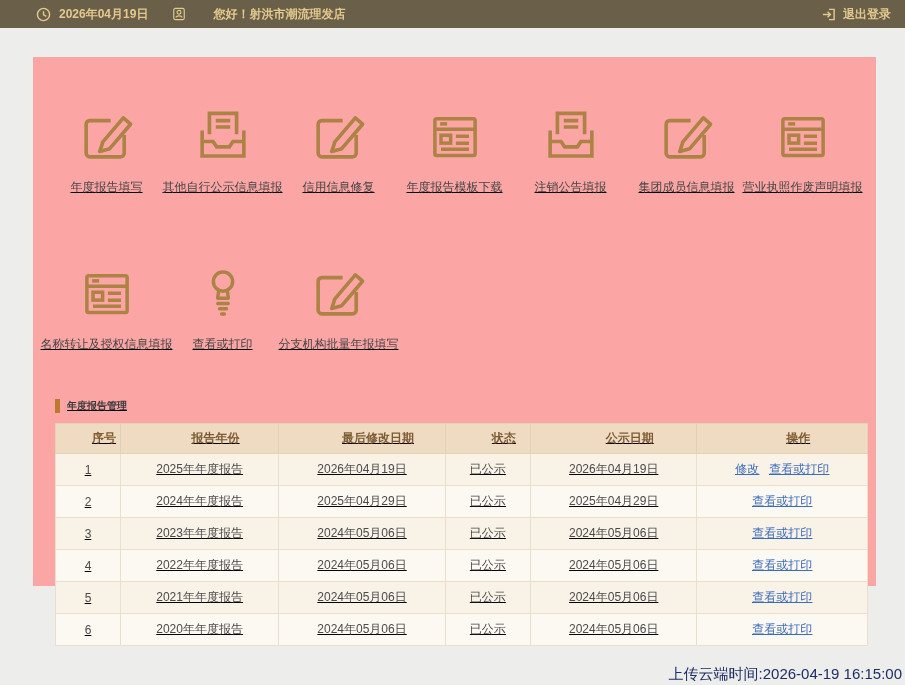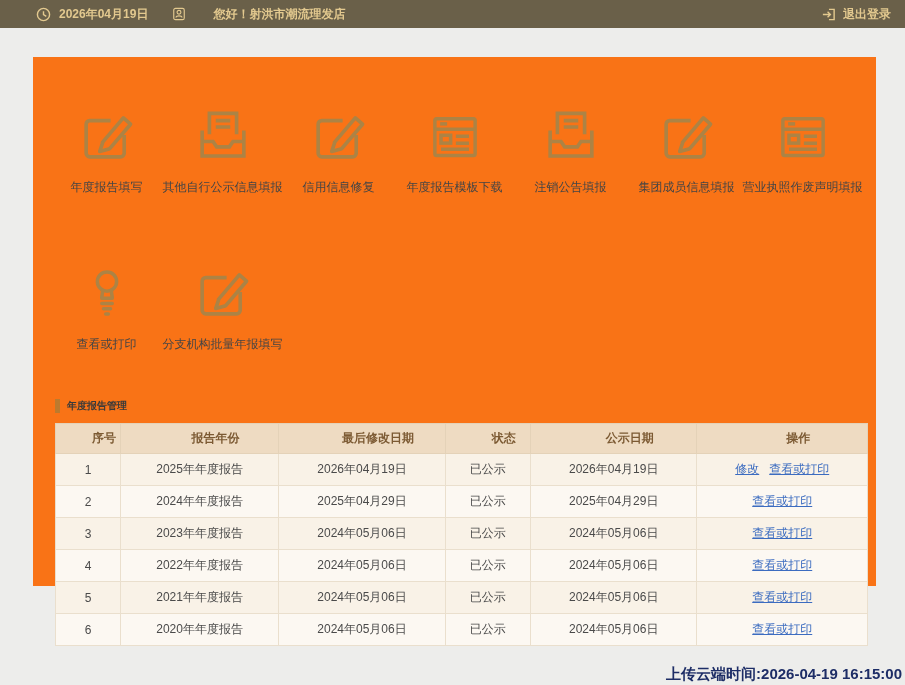--- a/index.html
+++ b/index.html
@@ -15,21 +15,22 @@
     color:#e3c98f; font-size:12px; font-weight:bold;
     padding:0 14px 0 36px;
   }
   .tb-group { display:flex; align-items:center; gap:8px; }
   .tb-group + .tb-group { margin-left:24px;gap:27px; }
   .tb-icon { display:flex; align-items:center; }
   .topbar-right { margin-left:auto; display:flex; align-items:center; gap:7px; cursor:pointer; }
   
   .card {
     position:absolute; left:33px; top:57px; width:843px; height:529px;
-    background:#f97316;
+    background:#fca5a5;
+    text-decoration:underline;
   }
   
   .menu-grid {
     display:grid; grid-template-columns:repeat(7,116px); row-gap:60px;
     padding:42px 15px 26px; justify-content:center;
   }
   .menu-item { display:flex; flex-direction:column; align-items:center; cursor:pointer; }
   .menu-icon { height:66px; display:flex; align-items:flex-end; justify-content:center; }
   .menu-label {
     margin-top:14px; font-size:12px; color:#454545; text-align:center;
@@ -49,21 +50,21 @@
   td { height:32px; text-align:center; color:#4a4a4a; border:1px solid #eadfcd; }
   th:nth-child(1){ width:8%; }   th:nth-child(2){ width:19.5%; }
   th:nth-child(3){ width:20.5%; } th:nth-child(4){ width:10.5%; }
   th:nth-child(5){ width:20.5%; } th:nth-child(6){ width:21%; }
   tbody tr:nth-child(odd)  { background:#f9f2e7; }
   tbody tr:nth-child(even) { background:#fcf8f2; }
   a.action-link { color:#3c6cc0; text-decoration:underline; margin:16px 5px; cursor:pointer; }
   
   .footer-time {
     position:absolute; right:3px; bottom:1px;
-    font-size:15px; font-weight:bold; color:#1d2d66;
+    font-size:15px; font-weight:normal; color:#1d2d66;
   }
 </style>
 </head>
 <body>
 
 <div class="topbar">
   <div class="tb-group">
     <span class="tb-icon">
       <svg viewBox="0 0 16 16" width="15" height="15">
         <g fill="none" stroke="#e3c98f" stroke-width="1.5">
@@ -183,20 +184,34 @@
       <path d="M15 17 h8"></path>
       <rect x="16" y="30" width="11" height="9"></rect>
       <path d="M33 31 h15 M33 39 h15 M16 46 h32"></path>
     </g>
   </svg>
         </div>
         <div class="menu-label">营业执照作废声明填报</div>
       </div>
       <div class="menu-item">
         <div class="menu-icon">
+          <svg viewBox="0 0 64 64" width="60" height="56">
+    <g fill="none" stroke="#ac8345" stroke-width="4">
+      <rect x="9" y="11" width="46" height="42" rx="2"></rect>
+      <path d="M9 23 h46"></path>
+      <path d="M15 17 h8"></path>
+      <rect x="16" y="30" width="11" height="9"></rect>
+      <path d="M33 31 h15 M33 39 h15 M16 46 h32"></path>
+    </g>
+  </svg>
+        </div>
+        <div class="menu-label">名称转让及授权信息填报</div>
+      </div>
+      <div class="menu-item">
+        <div class="menu-icon">
           <svg viewBox="0 0 64 64" width="56" height="60">
     <g fill="none" stroke="#ac8345" stroke-width="4" stroke-linecap="round" stroke-linejoin="round">
       <circle cx="32" cy="20" r="11"></circle>
       <path d="M27 30 c0 4 -1 6 -1 9 h12 c0 -3 -1 -5 -1 -9"></path>
       <path d="M26 45 h12 M28 51 h8 M30.5 57 h3"></path>
     </g>
   </svg>
         </div>
         <div class="menu-label">查看或打印</div>
       </div>

